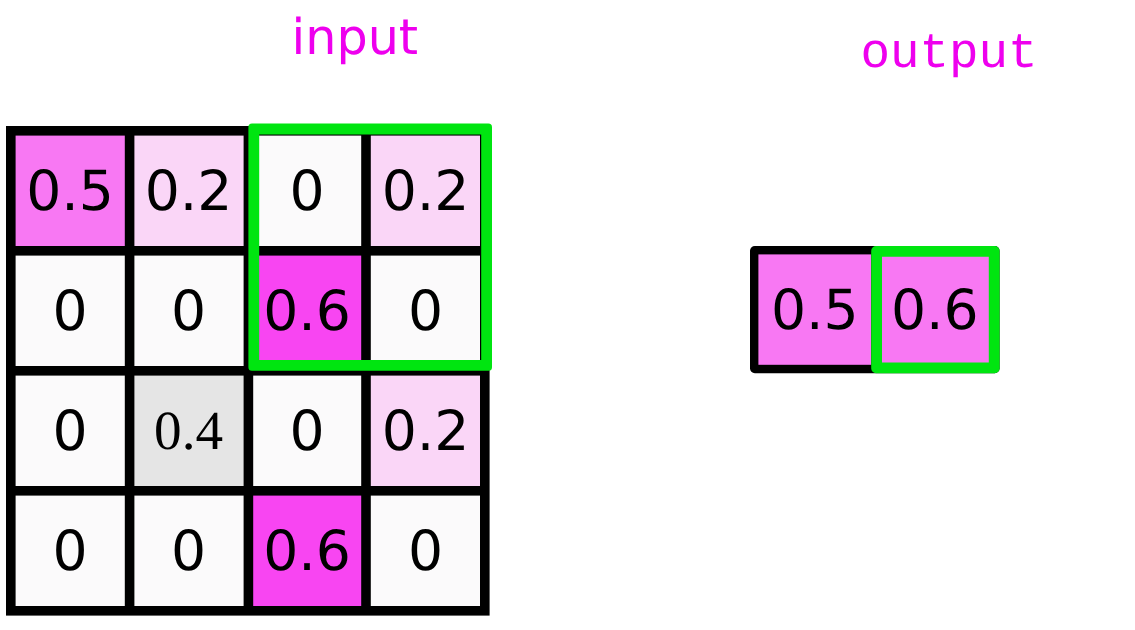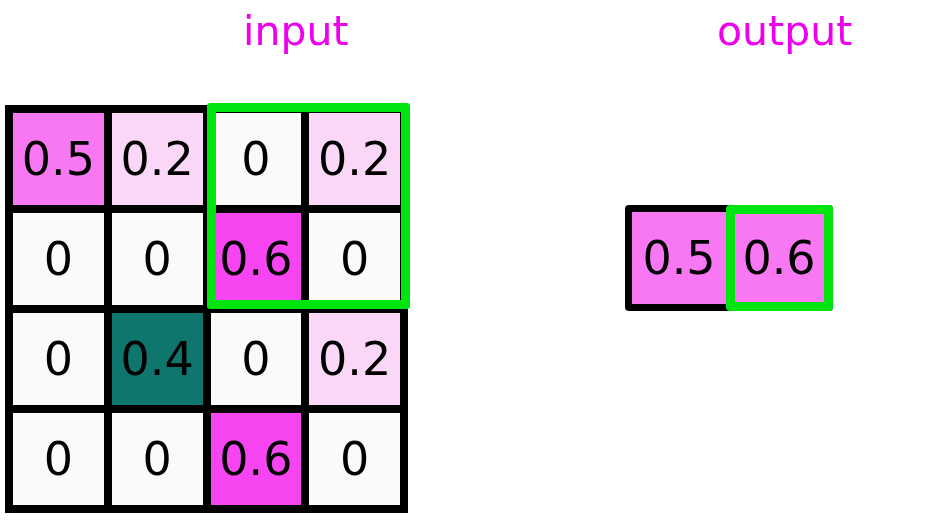--- a/index.html
+++ b/index.html
@@ -19,21 +19,21 @@
   .title {
     position: absolute;
     font-size: 41px;
     line-height: 1;
     color: #ee00ee;
     font-family: "DejaVu Sans", sans-serif;
     white-space: nowrap;
     font-weight: 400;
   }
   #input-title  { left: 243px; top: 11px; }
-  #output-title { left: 717px; top: 11px; }
+  #output-title { left: 717px; top: 26px; font-family: Liberation Mono, monospace; }
 
   
   #input-grid {
     position: absolute;
     left: 5px;
     top: 105px;
     width: 403px;
     height: 408px;
     background: #000000;
     display: grid;
@@ -134,21 +134,21 @@
     </div>
     <div class="cell" style="background: rgb(248, 69, 242);">
       <span>0.6</span>
     </div>
     <div class="cell" style="background: rgb(251, 250, 251);">
       <span>0</span>
     </div>
     <div class="cell" style="background: rgb(251, 250, 251);">
       <span>0</span>
     </div>
-    <div class="cell" style="background: #0f766e;">
+    <div class="cell" style="background: #e5e5e5; font-family: Liberation Serif, serif;">
       <span>0.4</span>
     </div>
     <div class="cell" style="background: rgb(251, 250, 251);">
       <span>0</span>
     </div>
     <div class="cell" style="background: rgb(250, 214, 247);">
       <span>0.2</span>
     </div>
     <div class="cell" style="background: rgb(251, 250, 251);">
       <span>0</span>

